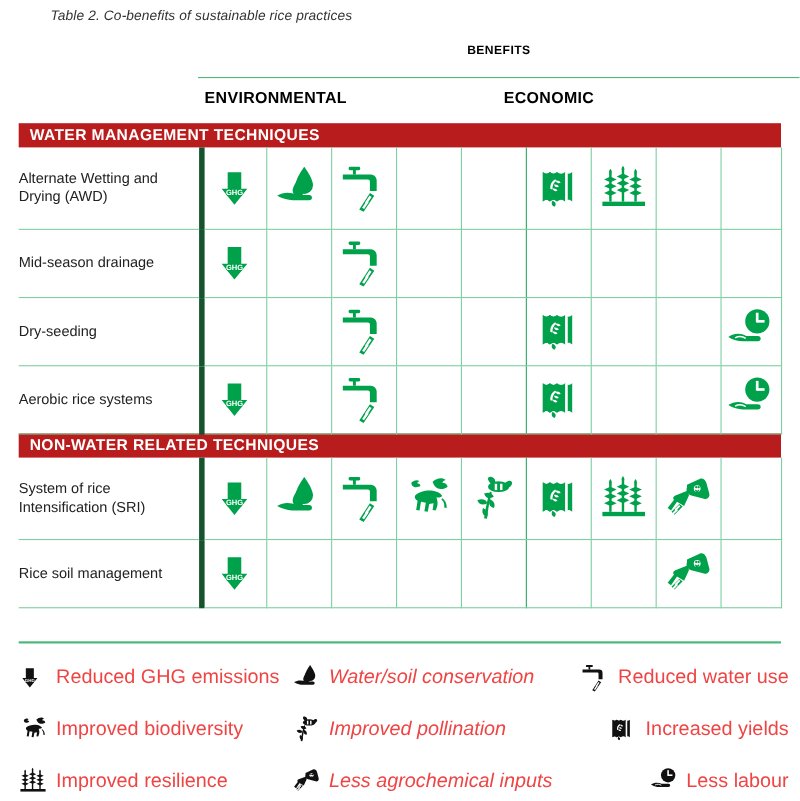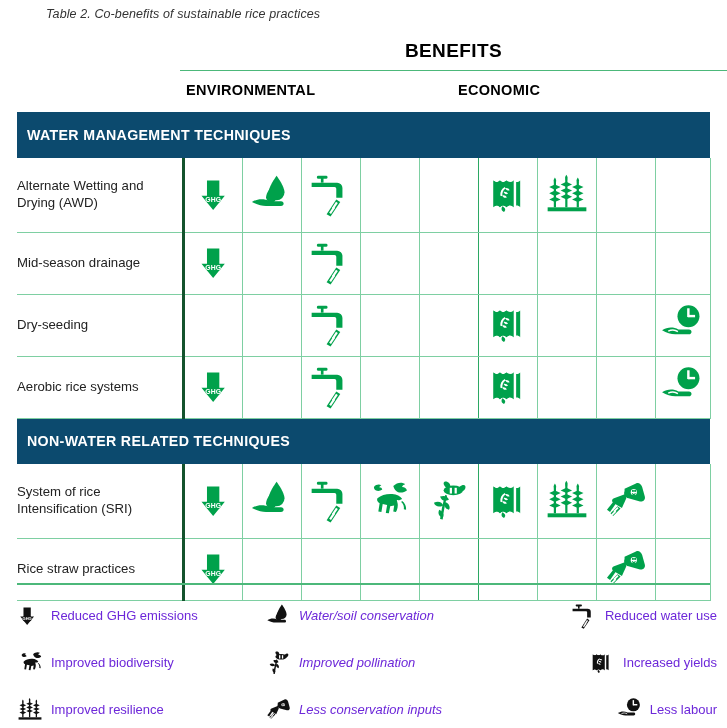--- a/index.html
+++ b/index.html
@@ -24,21 +24,21 @@
     white-space: nowrap;
     margin-left: 21px;
   }
 
   
   .benefits-title {
     position: absolute;
     left: 180px; top: 40px;
     width: 547px;
     text-align: center;
-    font-size: 19px;
+    font-size: 11px;
     font-weight: bold;
     letter-spacing: .4px;
     color: #000;
   }
   .benefits-rule {
     position: absolute;
     left: 180px; top: 70px;
     width: 547px; height: 1.4px;
     background: #4CB87A;
   }
@@ -58,36 +58,36 @@
   .tbl {
     position: absolute;
     left: 17px; top: 112px;
     width: 693px;
     border-collapse: collapse;
     table-layout: fixed;
   }
   .tbl td { padding: 0; vertical-align: middle; }
 
   .section-row td {
-    background: #0c4a6e;
+    background: #b91c1c;
     color: #ffffff;
     font-size: 14.2px;
     font-weight: bold;
     letter-spacing: .35px;
-    height: 46px;
+    height: 22px;
     padding-left: 10px;
   }
 
   .tech-name {
     font-size: 13.2px;
     line-height: 1.28;
     color: #222;
     padding: 6px 8px 6px 8px;
     border-bottom: 1px solid #7ECFA2;
-    border-right: 3px solid #14532d;
+    border-right: 5px solid #14532d;
   }
   .icon-cell {
     border-bottom: 1px solid #7ECFA2;
     border-right: 1px solid #7ECFA2;
     text-align: center;
   }
   .icon-cell.heavy { border-right: 1px solid #2BA863; }
   .icon-cell.lastcol { border-right: none; }
   .r-h { height: 74px; }
   .r-m { height: 62px; }
@@ -114,22 +114,22 @@
   .legend-item.c1 { width: 248px; }
   .legend-item.c2 { width: 232px; font-style: italic; }
   .legend-item.c3 { width: 220px; justify-content: flex-end; }
   .legend-ico {
     width: 34px; min-width: 34px;
     display: flex; align-items: center; justify-content: flex-start;
     line-height: 0;
   }
   .legend-ico svg { display: block; }
   .legend-txt {
-    font-size: 13px;
-    color: #6d28d9;
+    font-size: 18px;
+    color: #ef4444;
     white-space: nowrap;
   }
 </style>
 </head>
 <body>
 
 <div class="page">
 
   <div class="caption">Table 2. Co-benefits of sustainable rice practices</div>
 
@@ -389,21 +389,21 @@
         <circle cx="72" cy="27" r="2.4" fill="#00A14B"></circle>
         <path d="M65 33 l8 6 M73 33 l-8 6" stroke="#00A14B" stroke-width="2.6" fill="none"></path>
         <path d="M16 78 L32 62 l7 5 L22 84 z" fill="#00A14B"></path>
         <rect x="22" y="68" width="13" height="4" transform="rotate(-45 28 70)" fill="#ffffff"></rect>
         <rect x="17" y="76" width="13" height="4" transform="rotate(-45 23 78)" fill="#ffffff"></rect>
       </svg></span></td>
           <td class="icon-cell"></td>
           <td class="icon-cell lastcol"></td>
         </tr>
         <tr class="r-m">
-          <td class="tech-name">Rice straw practices</td>
+          <td class="tech-name">Rice soil management</td>
           <td class="icon-cell"><span class="ico"><svg viewBox="0 0 100 100" width="34.32" height="44">
         <path d="M32 8 h36 v44 h16 L50 94 L16 52 h16 z" fill="#00A14B"></path>
         <ellipse cx="50" cy="63" rx="23" ry="14" fill="#00A14B"></ellipse>
         <text x="50" y="69" font-family="Liberation Sans, sans-serif" font-size="20" font-weight="bold" fill="#ffffff" text-anchor="middle">GHG</text>
       </svg></span></td>
           <td class="icon-cell"></td>
           <td class="icon-cell"></td>
           <td class="icon-cell"></td>
           <td class="icon-cell heavy"></td>
           <td class="icon-cell"></td>
@@ -559,21 +559,21 @@
         <circle cx="69" cy="30" r="7" fill="#ffffff"></circle>
         <circle cx="67" cy="27" r="2.4" fill="#111111"></circle>
         <circle cx="72" cy="27" r="2.4" fill="#111111"></circle>
         <path d="M65 33 l8 6 M73 33 l-8 6" stroke="#111111" stroke-width="2.6" fill="none"></path>
         <path d="M16 78 L32 62 l7 5 L22 84 z" fill="#111111"></path>
         <rect x="22" y="68" width="13" height="4" transform="rotate(-45 28 70)" fill="#ffffff"></rect>
         <rect x="17" y="76" width="13" height="4" transform="rotate(-45 23 78)" fill="#ffffff"></rect>
       </svg>
             </span>
           </span>
-      <span class="legend-txt">Less conservation inputs</span>
+      <span class="legend-txt">Less agrochemical inputs</span>
     </div>
         <div class="legend-item c3">
       <span class="legend-ico">
             <span class="ico">
               <svg viewBox="0 0 100 100" width="27.560000000000002" height="26">
         <circle cx="64" cy="30" r="25" fill="#111111"></circle>
         <rect x="61" y="12" width="5.5" height="20" fill="#ffffff"></rect>
         <rect x="63" y="27" width="16" height="5.5" fill="#ffffff"></rect>
         <path d="M4 62 c12 -8 26 -8 37 -2 l24 0 c8 0 8 11 0 11 l-31 0 c-10 0 -20 -3 -30 -9 z" fill="#111111"></path>
         <path d="M18 64 c8 -4 16 -3 22 1" stroke="#ffffff" stroke-width="3" fill="none"></path>

